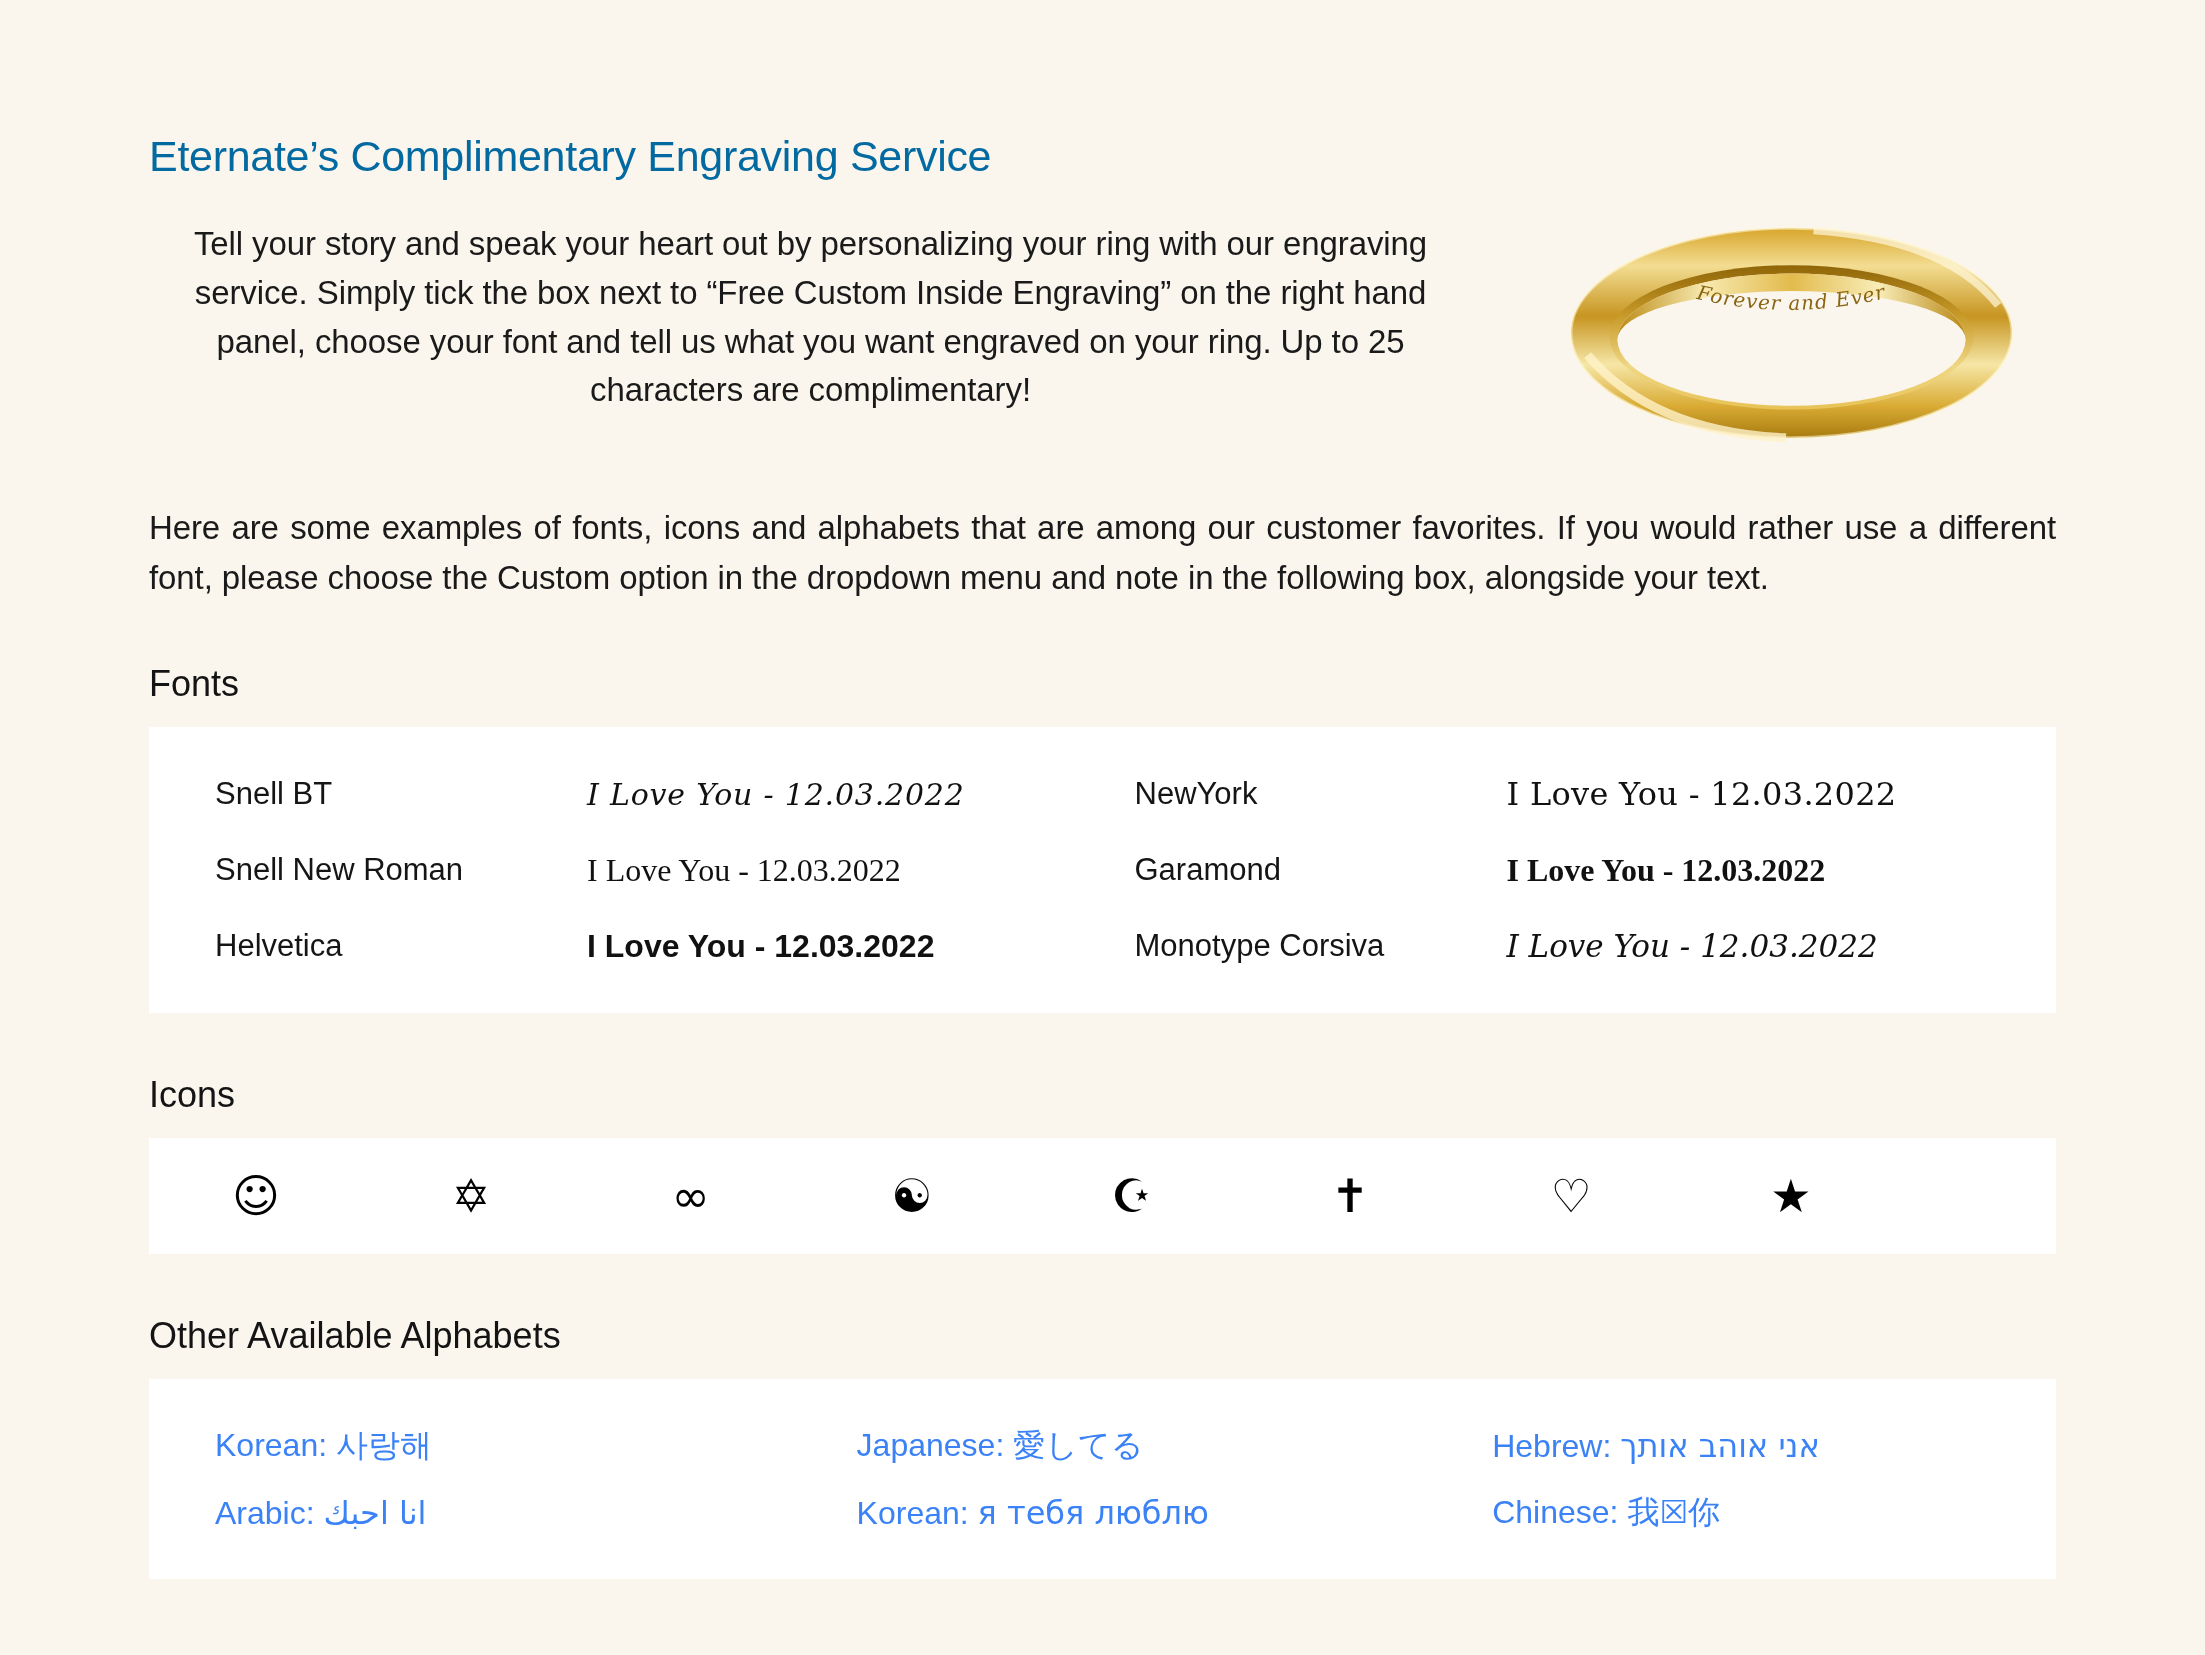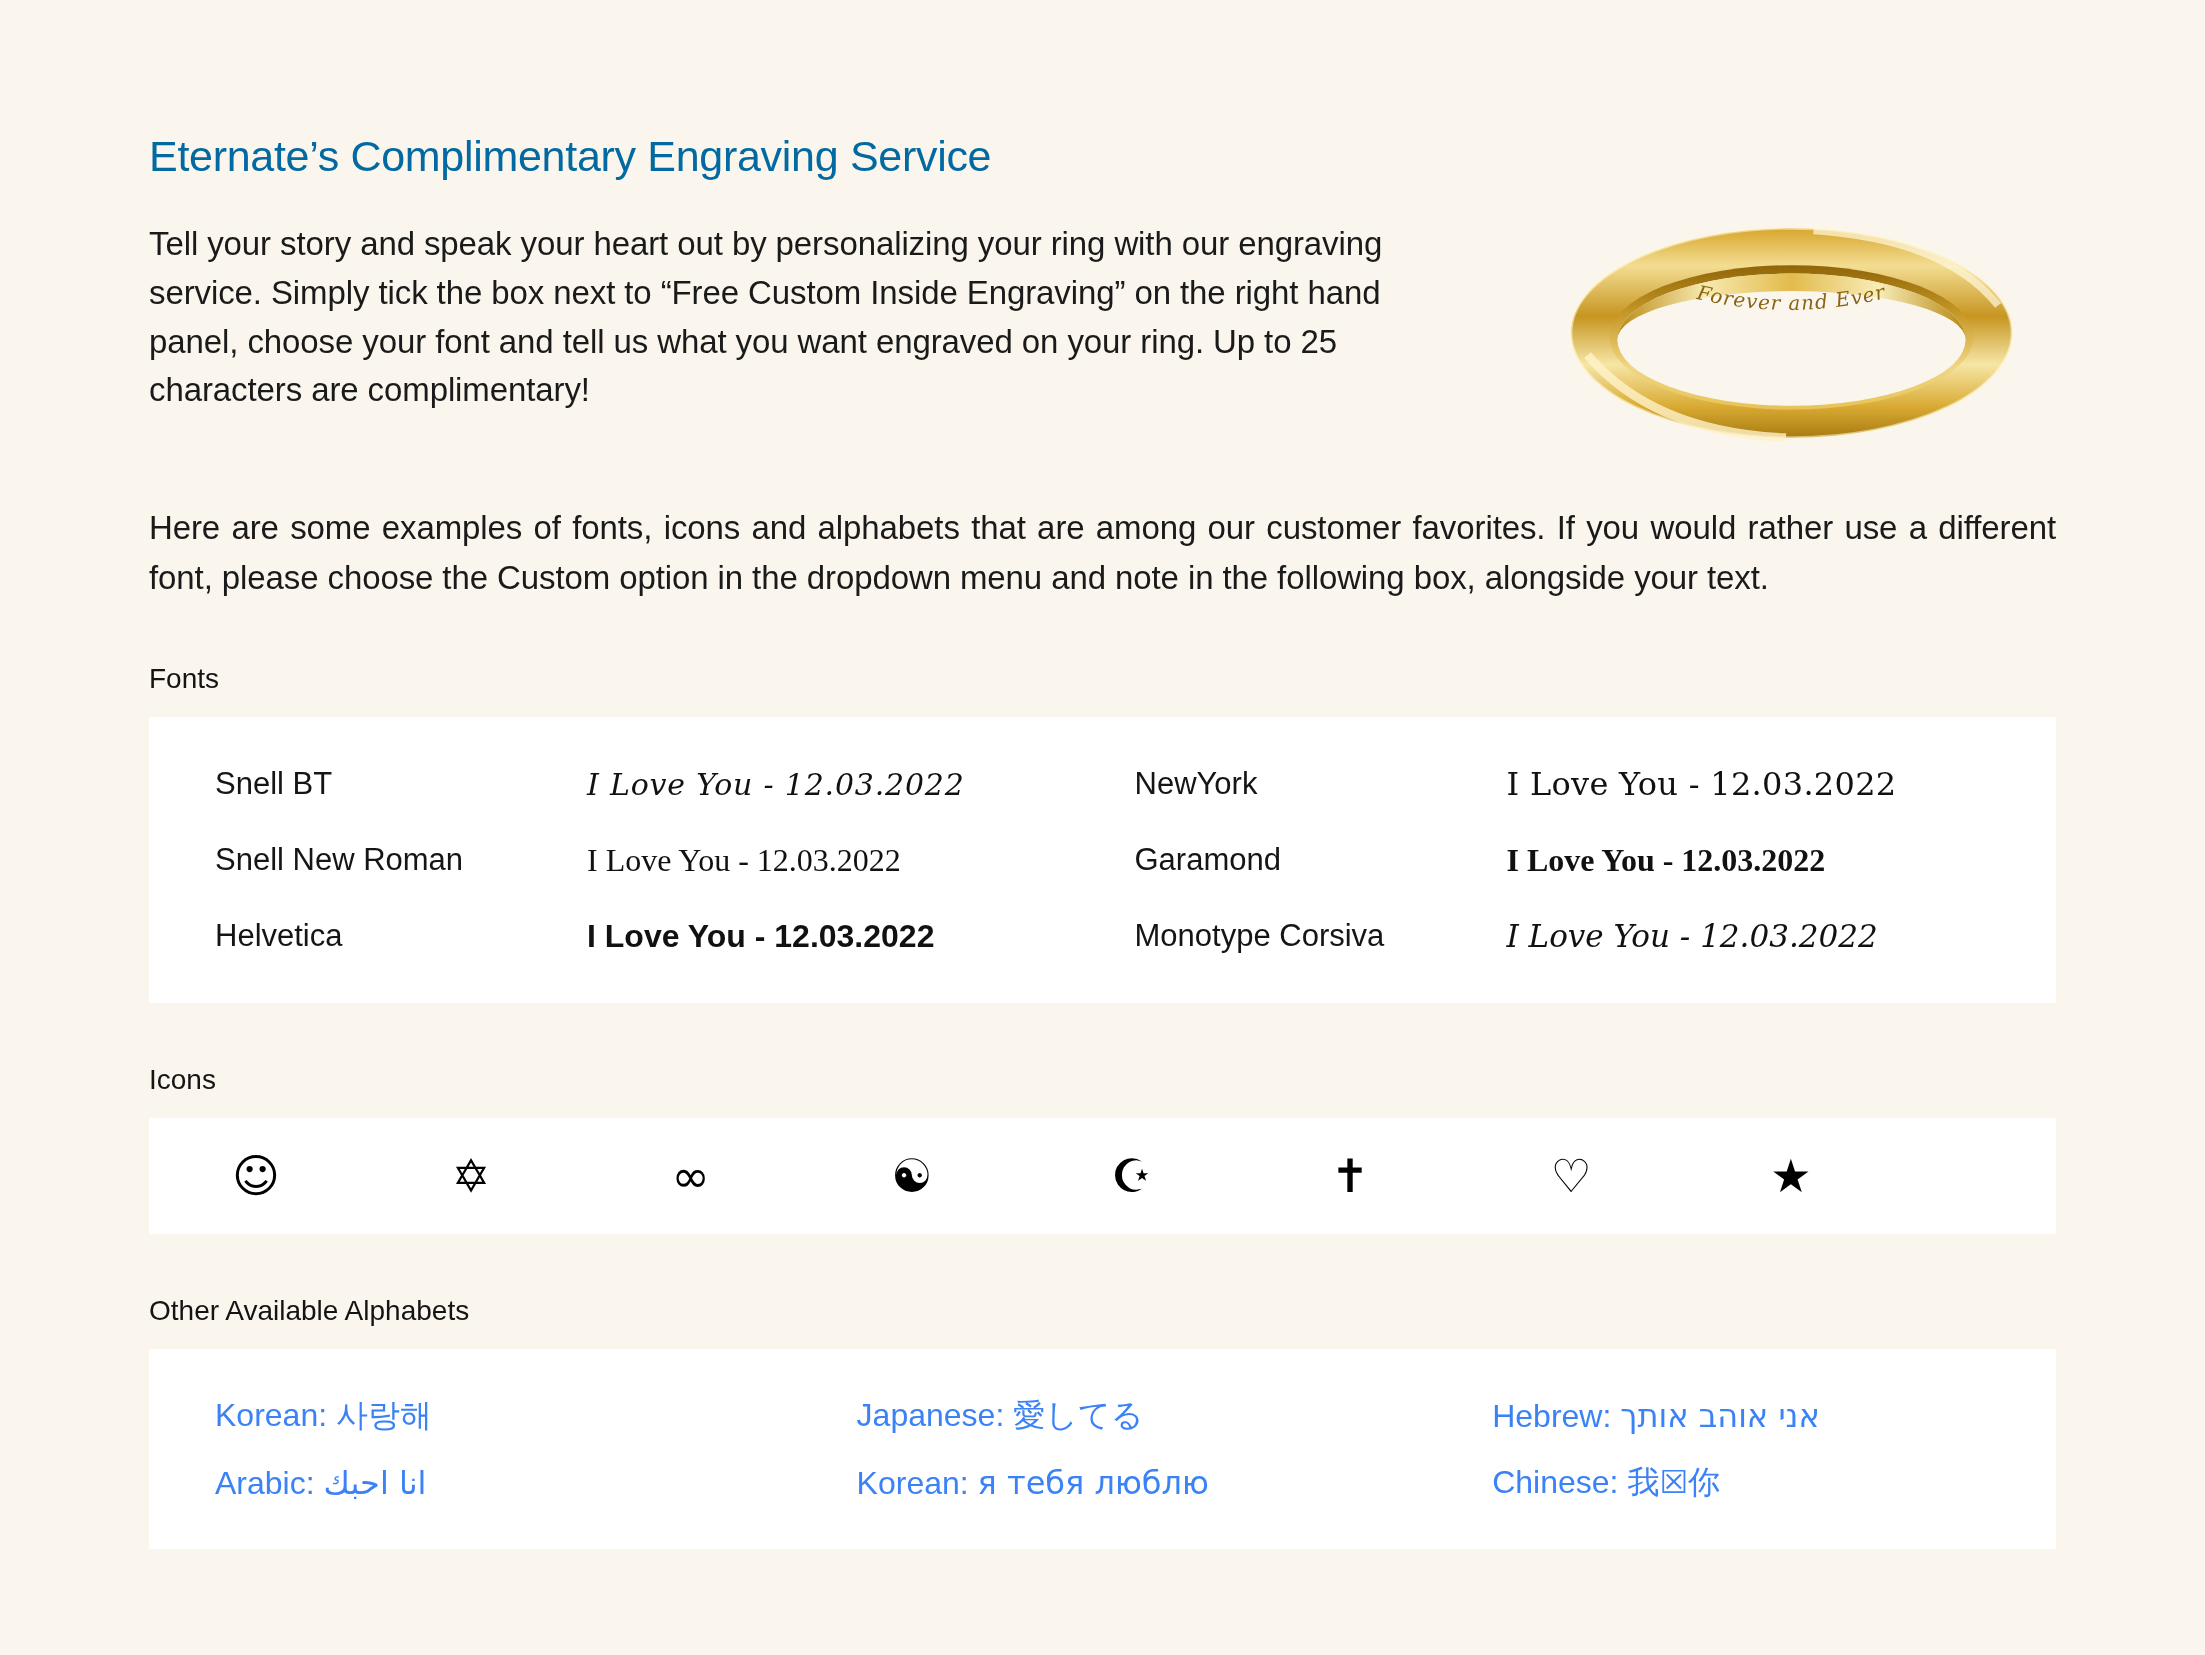--- a/index.html
+++ b/index.html
@@ -31,20 +31,21 @@
     font-weight: 400;
     letter-spacing: -0.3px;
     color: #0369a1;
   }
 
   .intro-wrap {
     display: flex;
     align-items: flex-start;
     justify-content: space-between;
     margin-top: 39px;
+    text-align: center;
   }
 
   .intro-text {
     width: 1323px;
     font-size: 33px;
     line-height: 1.48;
     color: #1a1a1a;
     letter-spacing: -0.1px;
   }
 
@@ -65,21 +66,21 @@
   .paragraph2 {
     margin-top: 32px;
     font-size: 33px;
     line-height: 1.5;
     text-align: justify;
     letter-spacing: -0.1px;
   }
 
   
   .section-label {
-    font-size: 28px;
+    font-size: 36px;
     margin-top: 61px;
     margin-bottom: 22px;
     color: #141414;
   }
 
   
   .panel {
     background: #ffffff;
     width: 100%;
     box-sizing: border-box;

